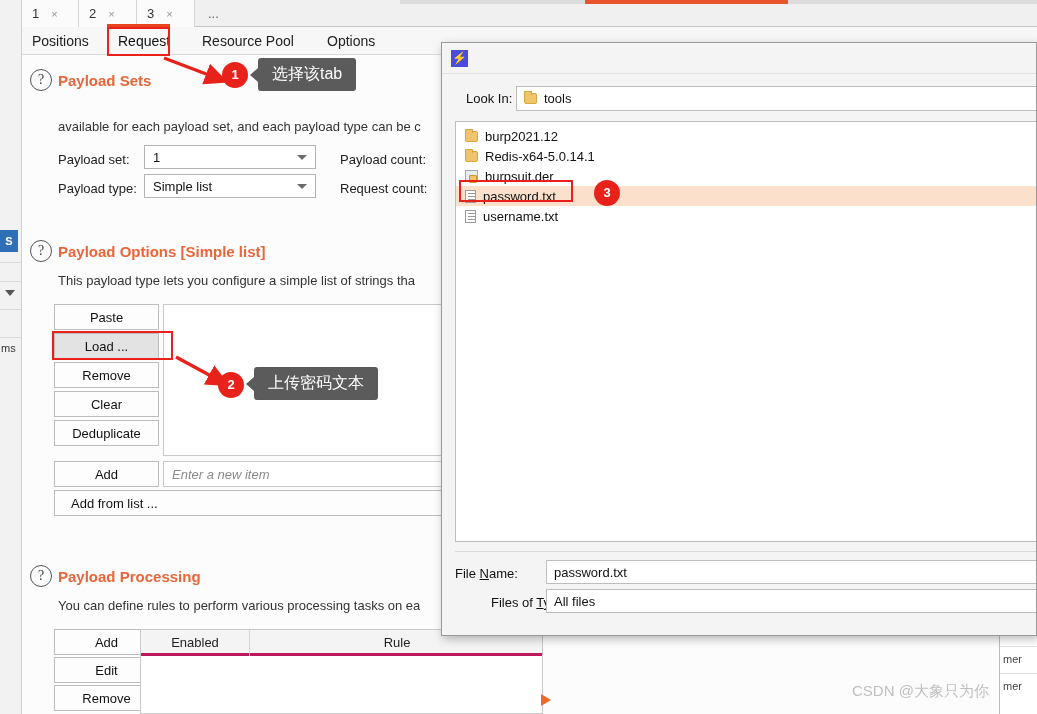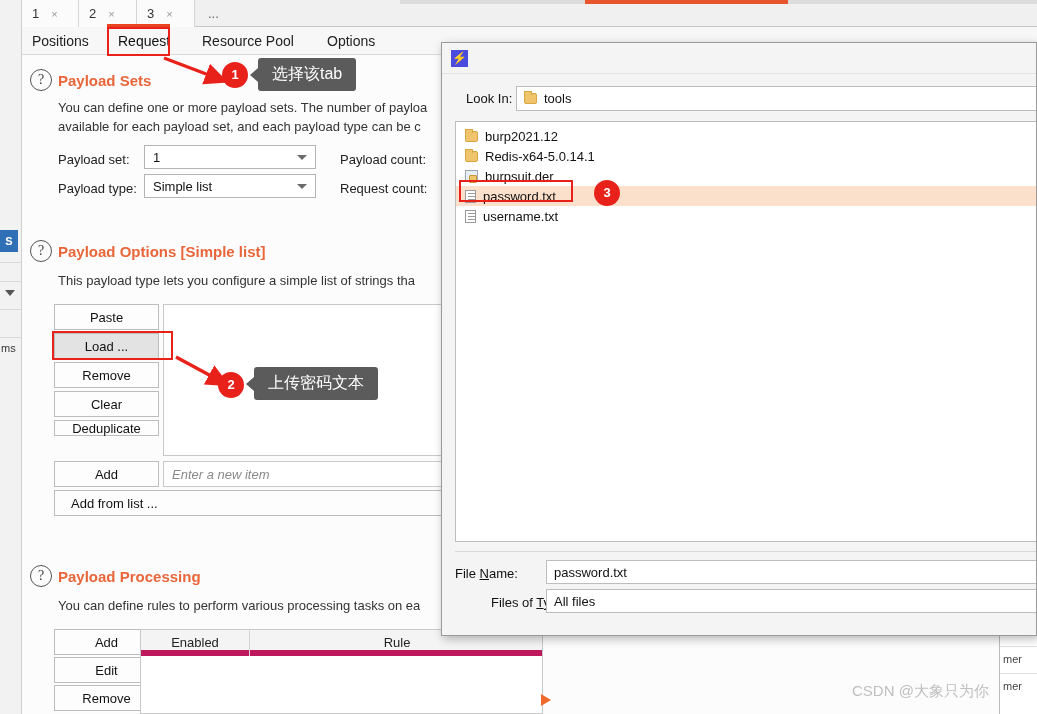--- a/index.html
+++ b/index.html
@@ -204,21 +204,21 @@
   
   .pp-table {
     position: absolute;
     background: #ffffff;
     border: 1px solid #c9c9c9;
   }
   .pp-head {
     position: absolute; left: 0; top: 0;
     width: 100%; height: 26px;
     background: #f4f4f4;
-    border-bottom: 6px solid #be185d;
+    border-bottom: 3px solid #be185d;
   }
   .pp-head .cell {
     position: absolute; top: 0; height: 26px;
     line-height: 26px;
     font-size: 13px; color: #222;
     text-align: center;
   }
   .pp-head .divider {
     position: absolute; top: 0; width: 1px; height: 26px;
     background: #d6d6d6;
@@ -462,21 +462,20 @@
       <div class="subtab" style="left:0px;">Positions</div>
       <div class="subtab active" style="left:86px;">Request</div>
       <div class="subtab" style="left:170px;">Resource Pool</div>
       <div class="subtab" style="left:295px;">Options</div>
     </div>
 
     <div class="content">
 
       <div class="qmark" style="left:8px;top:14px;">?</div>
       <div class="sec-title" style="left:36px;top:17px;">Payload Sets</div>
-      <div class="sec-desc" style="left:36px;top:45px;">You can define one or more payload sets. The number of payloa</div>
       <div class="sec-desc" style="left:36px;top:64px;">available for each payload set, and each payload type can be c</div>
 
       <div class="field-label" style="left:36px;top:97px;">Payload set:</div>
       <div class="combo" style="left:122px;top:90px;width:172px;height:24px;">
         <span>1</span>
         <span class="caret"></span>
       </div>
 
       <div class="field-label" style="left:36px;top:126px;">Payload type:</div>
       <div class="combo" style="left:122px;top:119px;width:172px;height:24px;">
@@ -490,21 +489,21 @@
       <div class="field-label" style="left:435px;top:126px;">0</div>
 
       <div class="qmark" style="left:8px;top:185px;">?</div>
       <div class="sec-title" style="left:36px;top:188px;">Payload Options [Simple list]</div>
       <div class="sec-desc" style="left:36px;top:218px;">This payload type lets you configure a simple list of strings tha</div>
 
       <div class="btn" style="left:32px;top:249px;width:105px;height:26px;">Paste</div>
       <div class="btn pressed" style="left:32px;top:278px;width:105px;height:26px;">Load ...</div>
       <div class="btn" style="left:32px;top:307px;width:105px;height:26px;">Remove</div>
       <div class="btn" style="left:32px;top:336px;width:105px;height:26px;">Clear</div>
-      <div class="btn" style="left:32px;top:365px;width:105px;height:16px;">Deduplicate</div>
+      <div class="btn" style="left:32px;top:365px;width:105px;height:26px;">Deduplicate</div>
 
       <div class="panel" style="left:141px;top:249px;width:380px;height:152px;"></div>
 
       <div class="btn" style="left:32px;top:406px;width:105px;height:26px;">Add</div>
       <div class="text-input ph" style="left:141px;top:406px;width:380px;height:26px;">Enter a new item</div>
 
       <div class="btn left-al" style="left:32px;top:435px;width:489px;height:26px;">Add from list ...</div>
 
       <div class="qmark" style="left:8px;top:510px;">?</div>
       <div class="sec-title" style="left:36px;top:513px;">Payload Processing</div>

